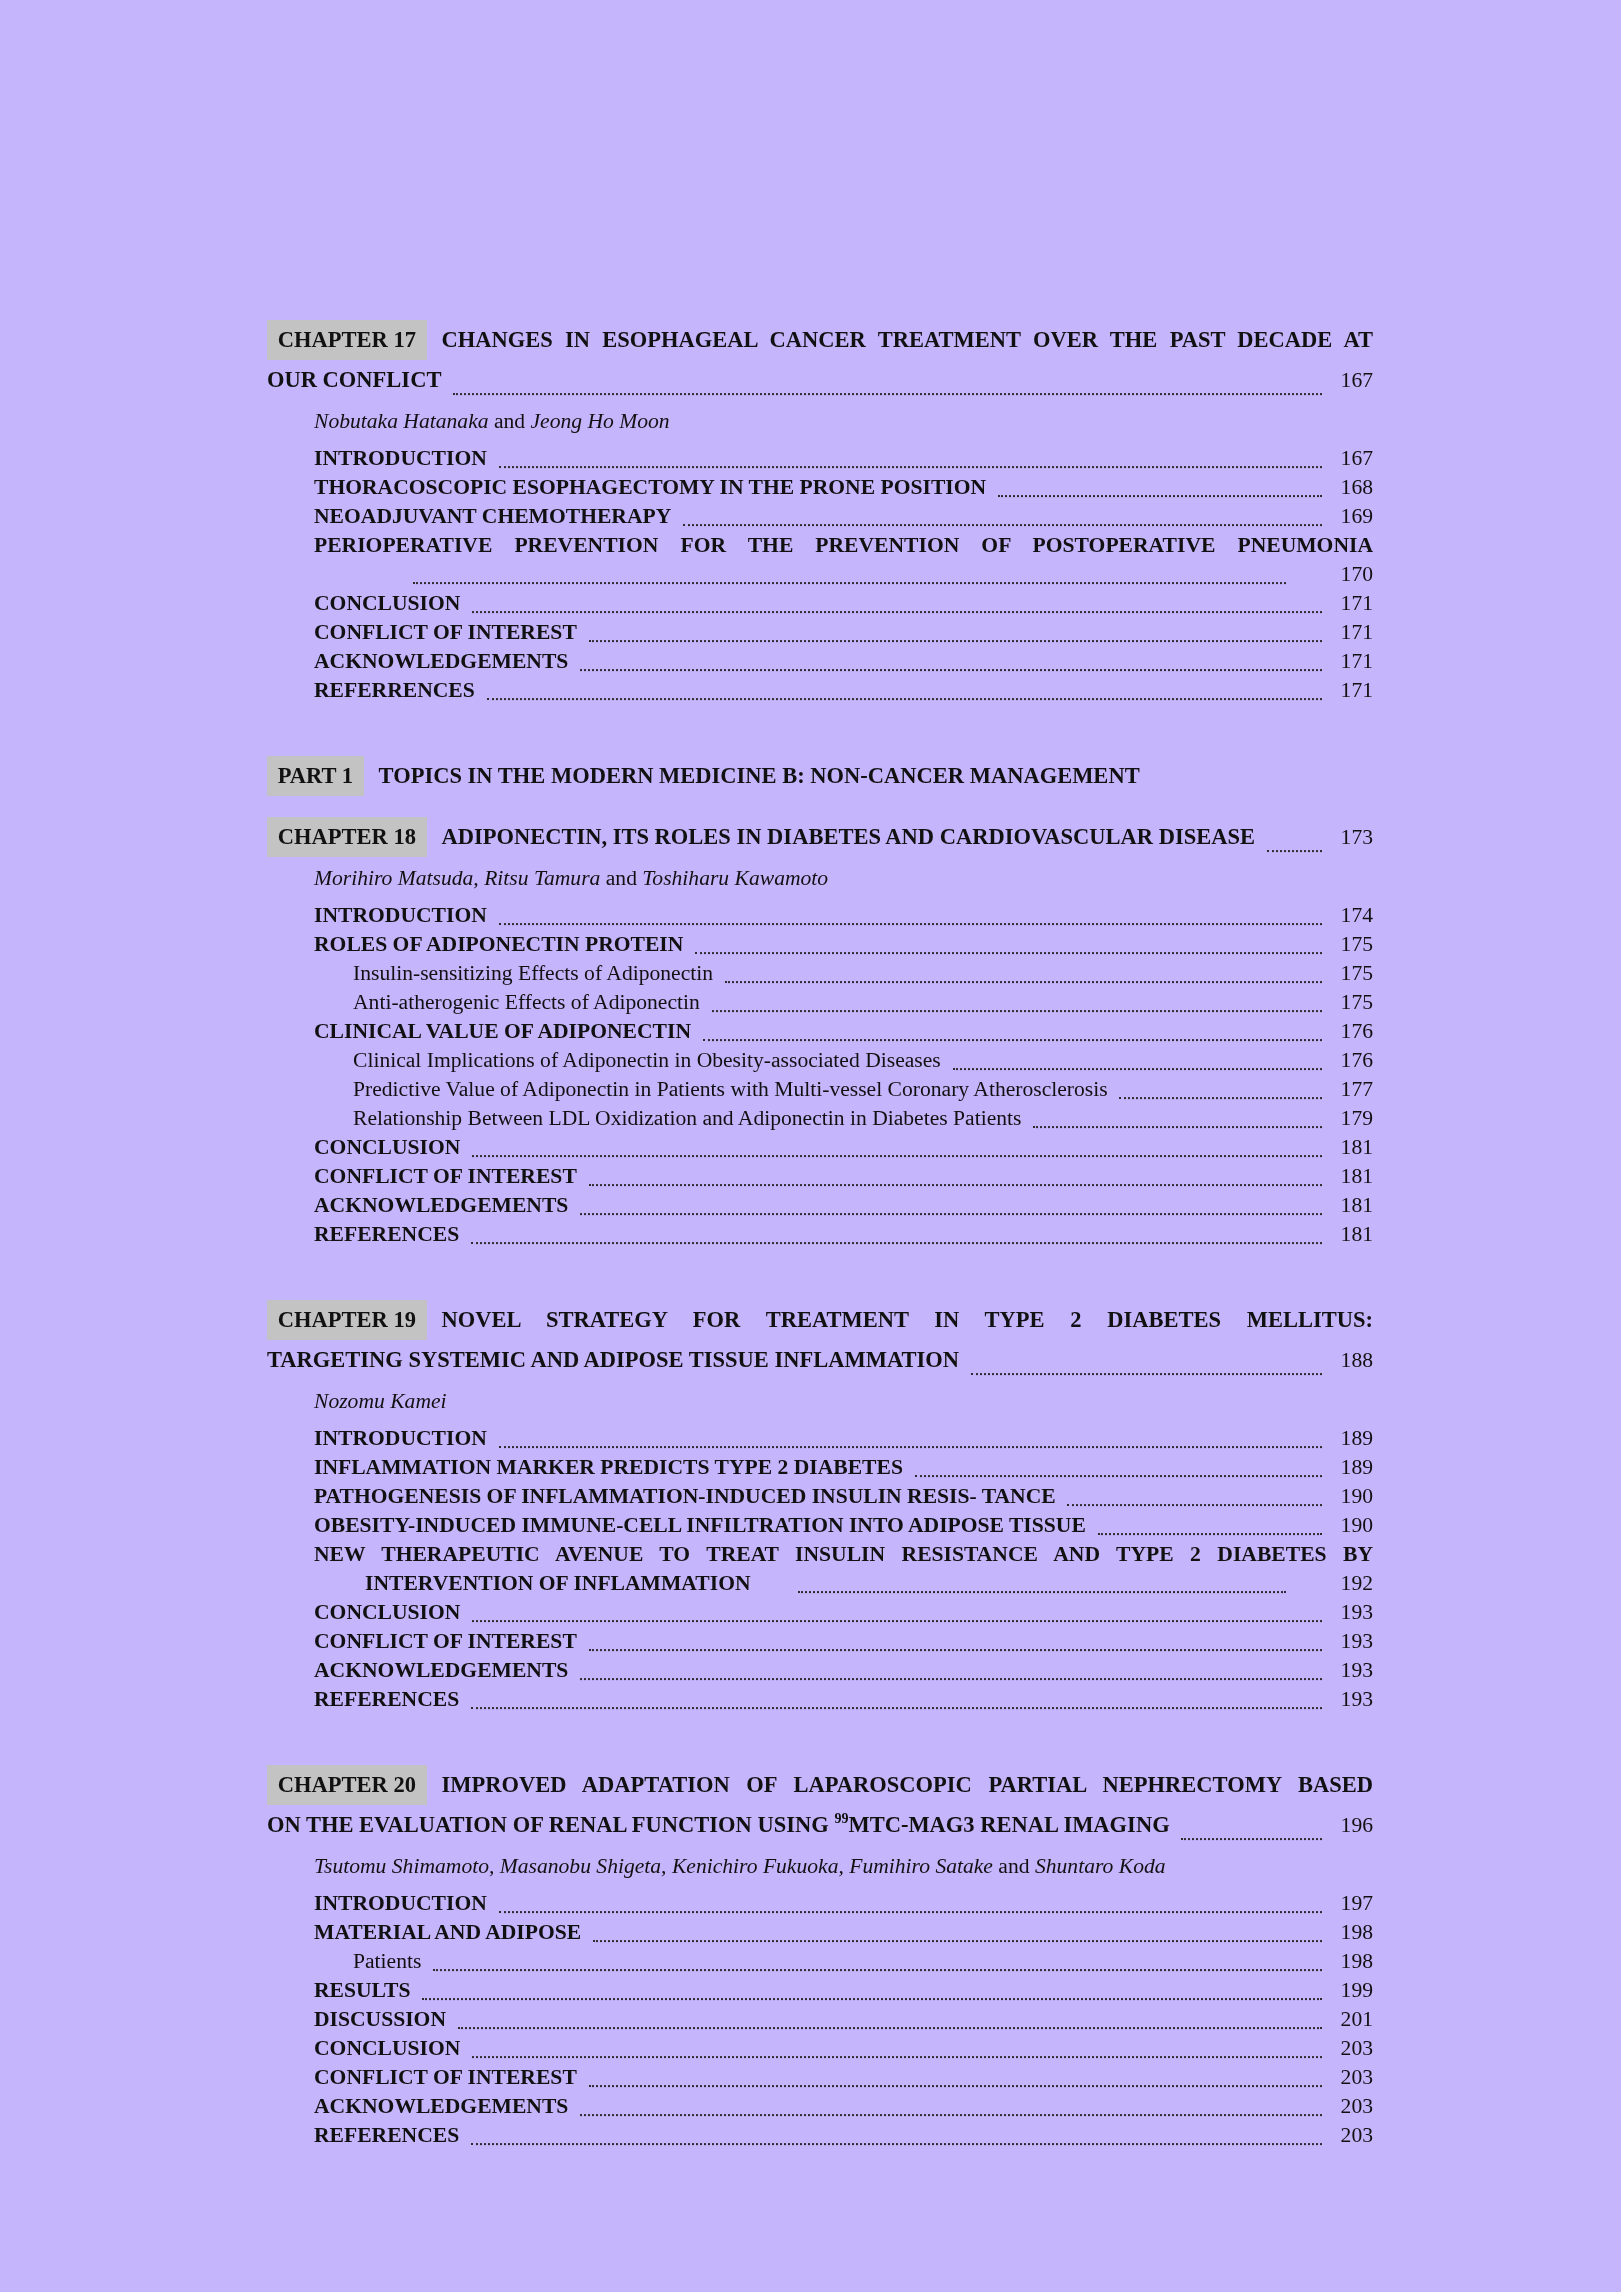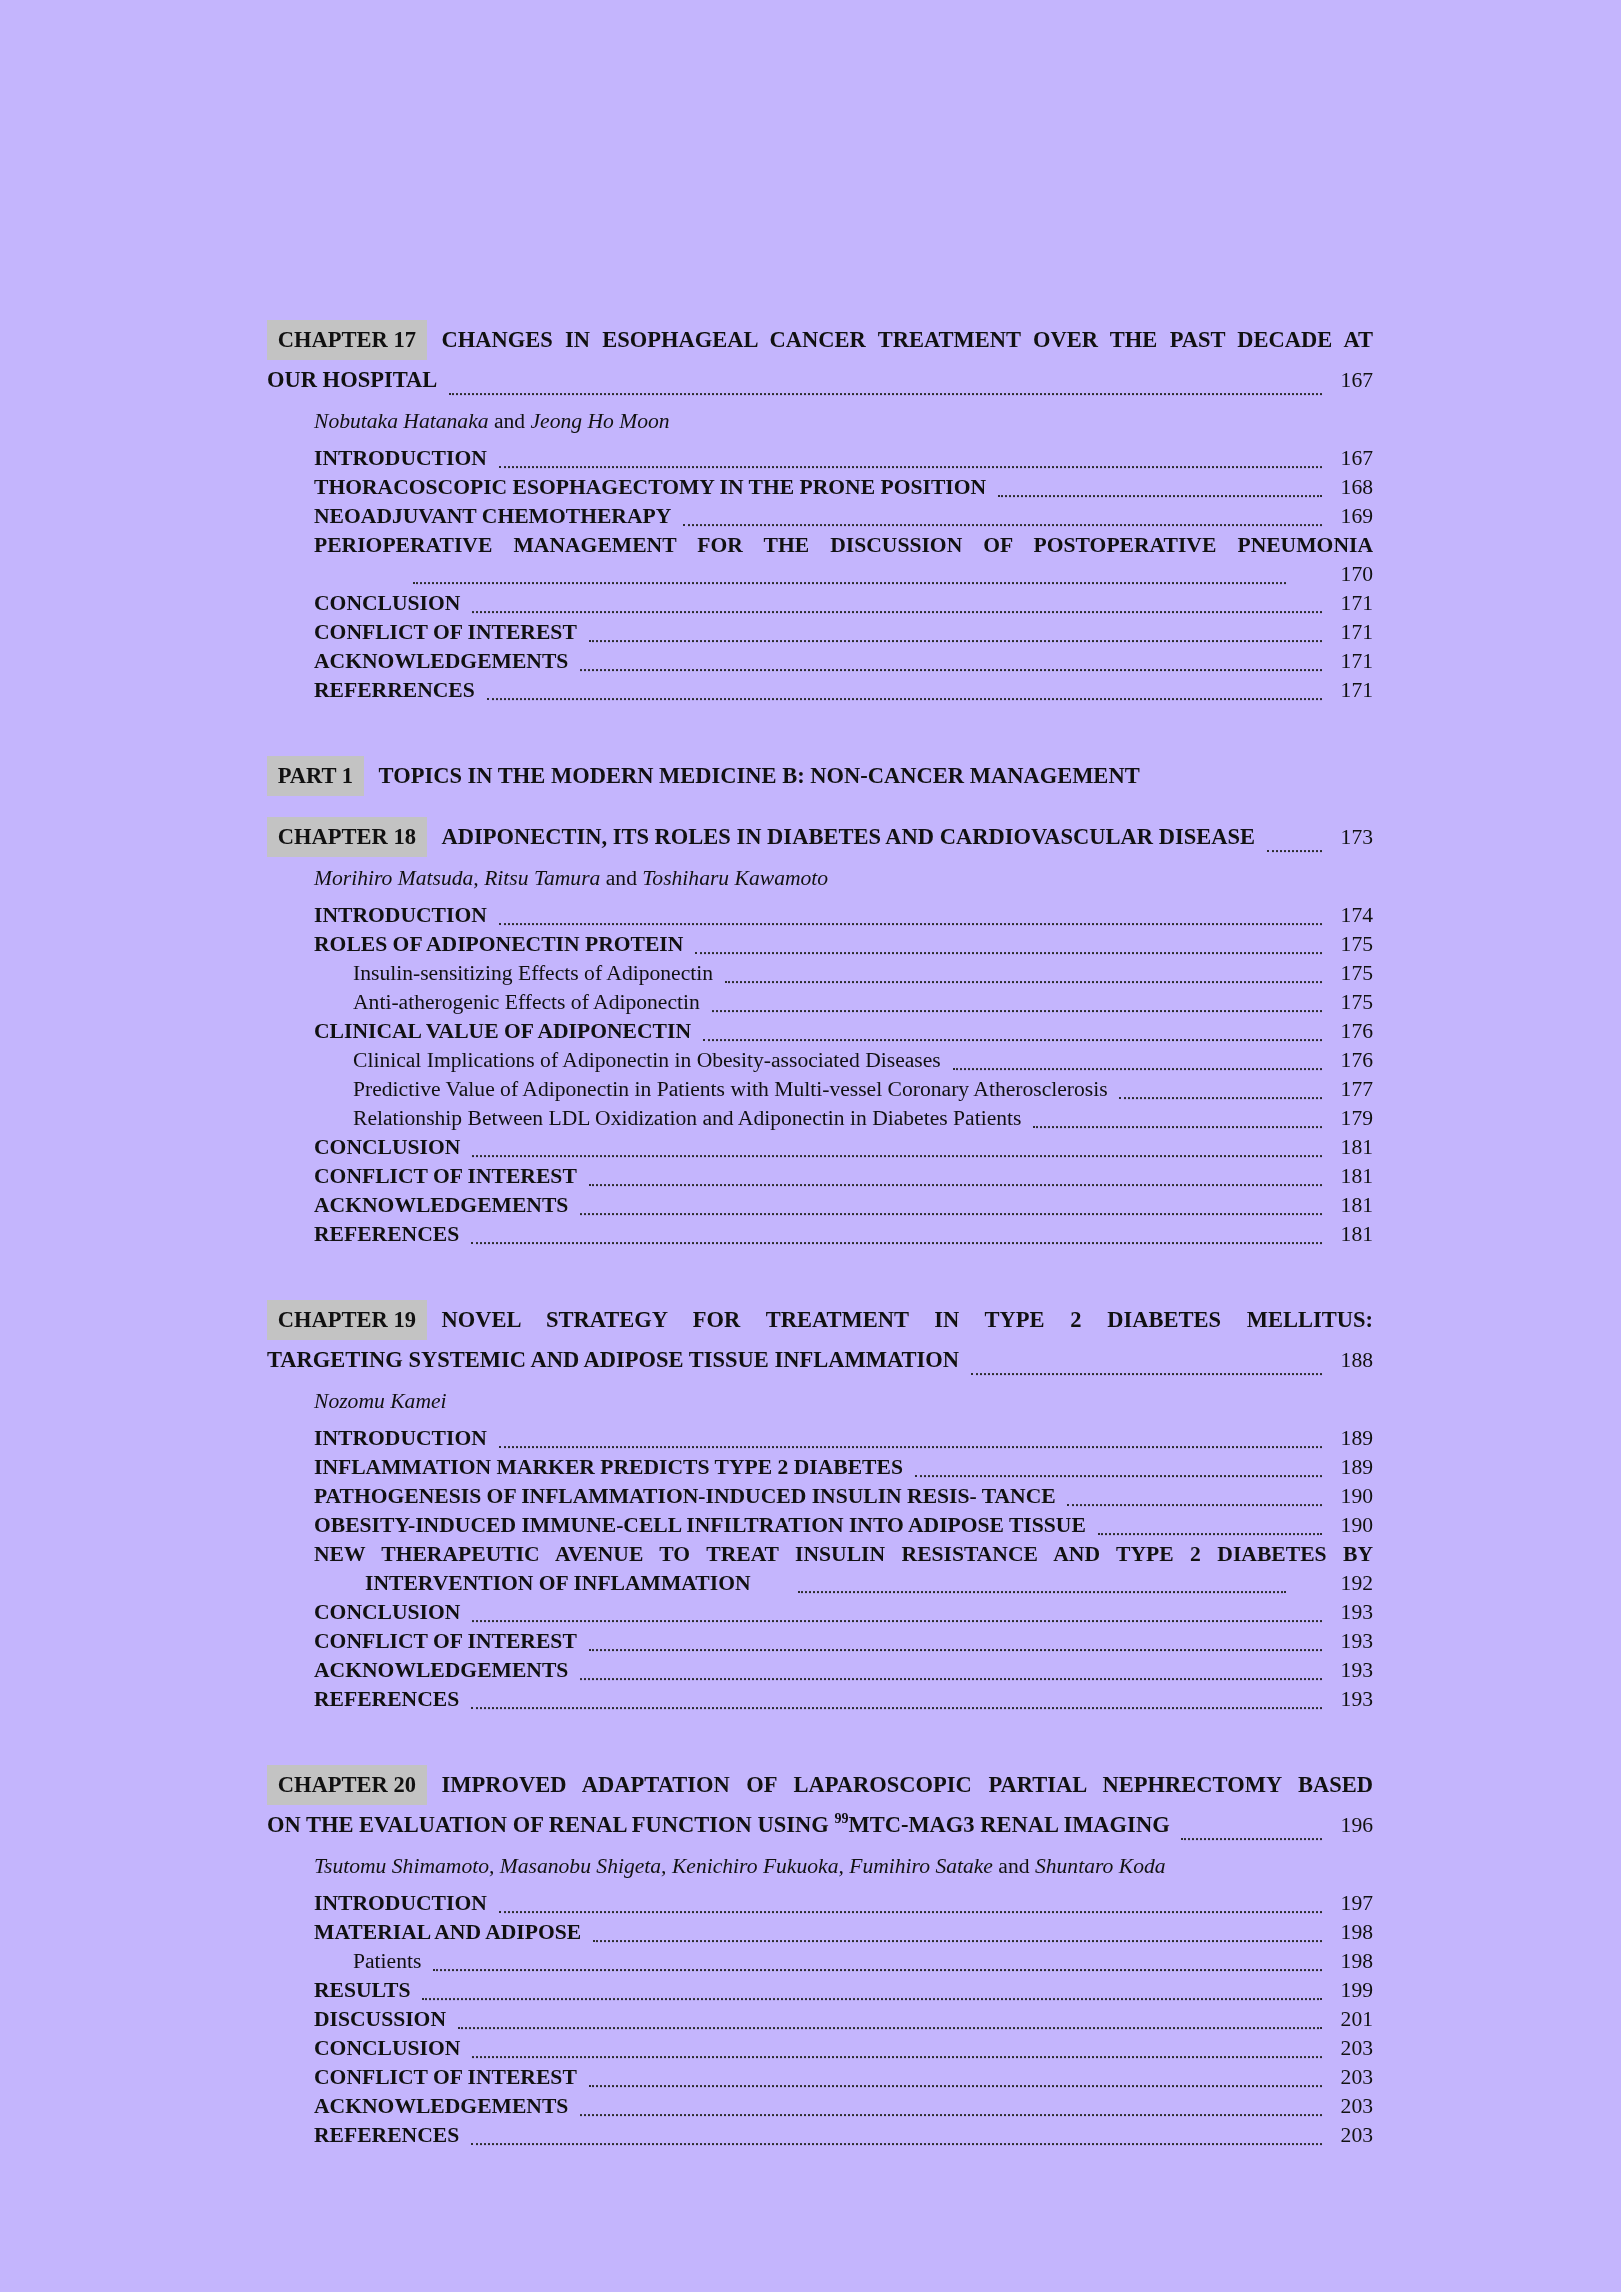--- a/index.html
+++ b/index.html
@@ -106,42 +106,42 @@
   }
 </style>
 </head>
 <body>
 
 <div class="page">
   <div class="toc-root" id="toc-root">
       <div class="section">
         <div class="title-line justified"><span class="chapter-label">CHAPTER 17</span><span class="title-text">CHANGES IN ESOPHAGEAL CANCER TREATMENT OVER THE PAST DECADE AT</span></div>
         <div class="title-line flexline">
-          <span class="title-text">OUR HOSPITAL</span>
+          <span class="title-text">OUR CONFLICT</span>
           <span class="leader"></span>
           <span class="pagenum">167</span>
         </div>
         <div class="authors"><span class="name">Nobutaka Hatanaka</span><span class="conj"> and </span><span class="name">Jeong Ho Moon</span></div>
         <div class="entries">
           <div class="entry-line lvl1 flexrow">
             <span class="entry-text">INTRODUCTION</span>
             <span class="leader"></span>
             <span class="pagenum">167</span>
           </div>
           <div class="entry-line lvl1 flexrow">
             <span class="entry-text">THORACOSCOPIC ESOPHAGECTOMY IN THE PRONE POSITION</span>
             <span class="leader"></span>
             <span class="pagenum">168</span>
           </div>
           <div class="entry-line lvl1 flexrow">
             <span class="entry-text">NEOADJUVANT CHEMOTHERAPY</span>
             <span class="leader"></span>
             <span class="pagenum">169</span>
           </div>
-          <div class="entry-line lvl1 blockrow"><span class="entry-text">PERIOPERATIVE MANAGEMENT FOR THE DISCUSSION OF POSTOPERATIVE PNEUMONIA</span></div>
+          <div class="entry-line lvl1 blockrow"><span class="entry-text">PERIOPERATIVE PREVENTION FOR THE PREVENTION OF POSTOPERATIVE PNEUMONIA</span></div>
           <div class="entry-line cont flexrow">
             <span class="entry-text"></span>
             <span class="leader"></span>
             <span class="pagenum">170</span>
           </div>
           <div class="entry-line lvl1 flexrow">
             <span class="entry-text">CONCLUSION</span>
             <span class="leader"></span>
             <span class="pagenum">171</span>
           </div>

